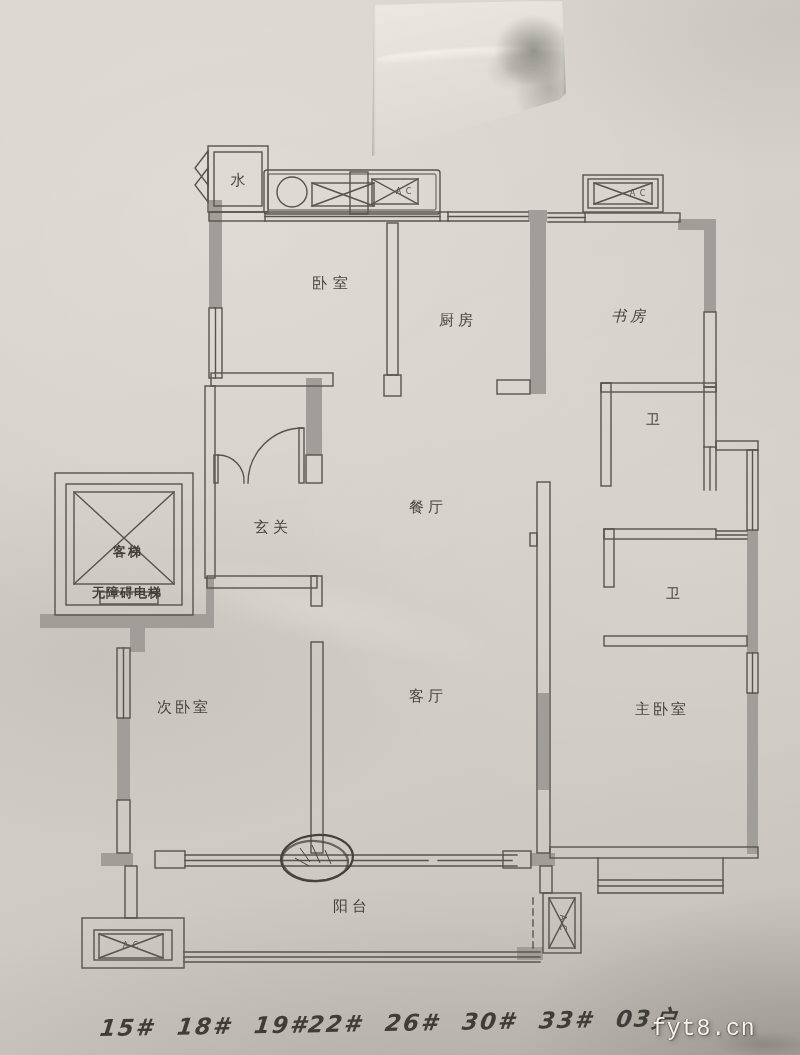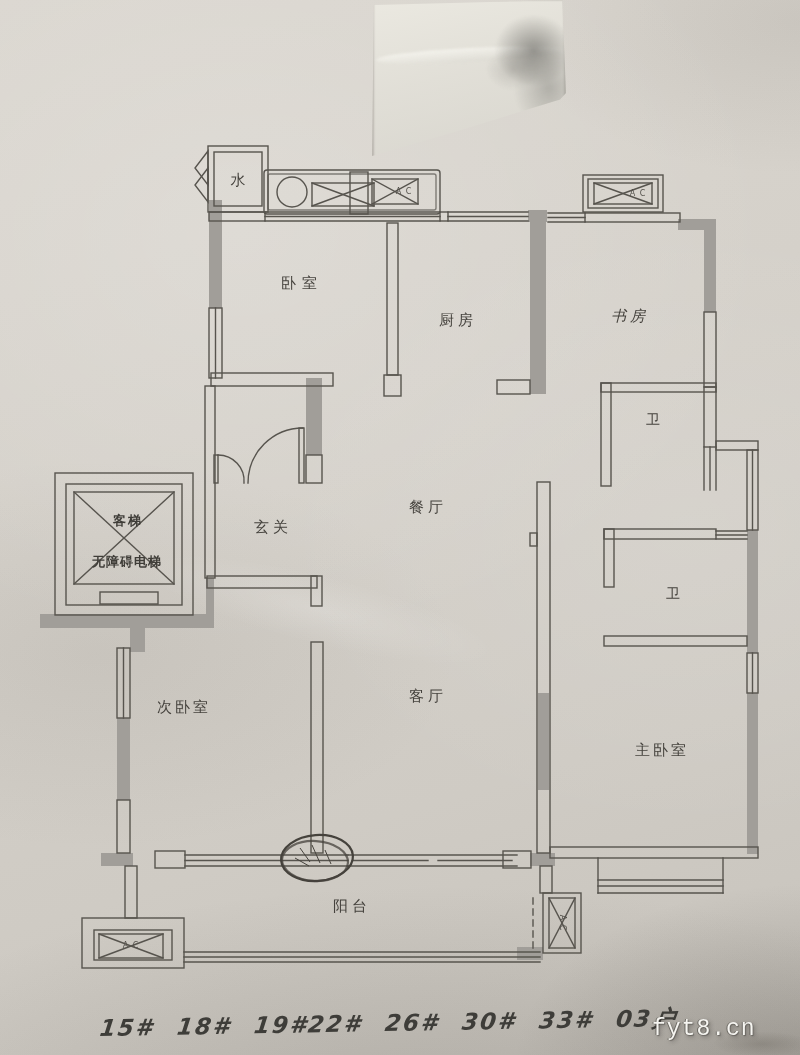--- a/index.html
+++ b/index.html
@@ -14,21 +14,21 @@
       radial-gradient(420px 260px at 101% 101%, rgba(60,56,50,.28), transparent 70%),
       radial-gradient(420px 220px at 100% 2%, rgba(120,115,108,.14), transparent 70%),
       linear-gradient(163deg,#dad6cf 0%,#d5d1ca 38%,#cfcbc4 72%,#c7c3bc 100%);
   }
   .plan-svg{position:absolute;left:0;top:0;}
   .lb{
     position:absolute;transform:translate(-50%,-50%);
     font-size:15px;line-height:1;color:#45423d;letter-spacing:4px;white-space:nowrap;
   }
   .lb.small{font-size:14px;letter-spacing:0;}
-  .lb.lift{font-size:13px;font-weight:600;letter-spacing:2px;color:#3f3d38;}
+  .lb.lift{font-size:13px;font-weight:600;letter-spacing:2px;color:#3f3d38;margin-top:31px;}
   .lb.tiny{font-size:8px;letter-spacing:1px;color:#55524c;}
   .lb.tiny.vert{transform:translate(-50%,-50%) rotate(90deg);}
   .handwriting{
     position:absolute;left:100px;top:1008px;
     font-family:"DejaVu Sans",sans-serif;font-style:italic;font-weight:600;
     font-size:23px;color:#3e3d39;letter-spacing:2px;word-spacing:13px;
     transform:rotate(-1deg) skewX(-8deg);white-space:nowrap;
   }
   .watermark{
     position:absolute;left:652px;top:1016px;
@@ -257,32 +257,32 @@
     </g>
 
     <g stroke="#45423c" stroke-width="2.2" fill="none">
       <ellipse cx="317" cy="858" rx="36" ry="23" transform="rotate(-4 317 858)"></ellipse>
       <ellipse cx="315" cy="861" rx="33" ry="20" transform="rotate(3 315 861)" opacity=".75"></ellipse>
       <path d="M300 848 l10 14 M312 845 l8 18 M325 850 l6 14 M295 858 l14 8" stroke-width="1"></path>
     </g>
   </svg>
 
   <div class="lb" style="left:238px;top:180px;letter-spacing:0;">水</div>
-  <div class="lb" style="left:302px;top:283px;letter-spacing:6px;">卧室</div>
+  <div class="lb" style="left:333px;top:283px;letter-spacing:6px;">卧室</div>
   <div class="lb" style="left:458px;top:320px;text-align:center;">厨房</div>
   <div class="lb" style="left:630px;top:316px;font-style:italic;">书房</div>
   <div class="lb small" style="left:653px;top:419px;">卫</div>
   <div class="lb small" style="left:673px;top:593px;">卫</div>
   <div class="lb" style="left:428px;top:507px;">餐厅</div>
   <div class="lb" style="left:263px;top:527px;margin-left:10px;">玄关</div>
   <div class="lb lift" style="left:128px;top:520px;">客梯</div>
   <div class="lb lift" style="left:127px;top:561px;letter-spacing:1px;">无障碍电梯</div>
   <div class="lb" style="left:184px;top:707px;letter-spacing:3px;">次卧室</div>
   <div class="lb" style="left:428px;top:696px;">客厅</div>
-  <div class="lb" style="left:662px;top:750px;letter-spacing:3px;">主卧室</div>
+  <div class="lb" style="left:662px;top:709px;letter-spacing:3px;">主卧室</div>
   <div class="lb" style="left:352px;top:906px;">阳台</div>
 
   <div class="lb tiny" style="left:404px;top:192px;">A C</div>
   <div class="lb tiny" style="left:638px;top:194px;">A C</div>
   <div class="lb tiny" style="left:131px;top:946px;">A C</div>
   <div class="lb tiny vert" style="left:562px;top:923px;">A C</div>
 
   <div class="handwriting">15# 18# 19#22# 26# 30# 33# 03户</div>
 
   <div class="wm-smudge"></div>

